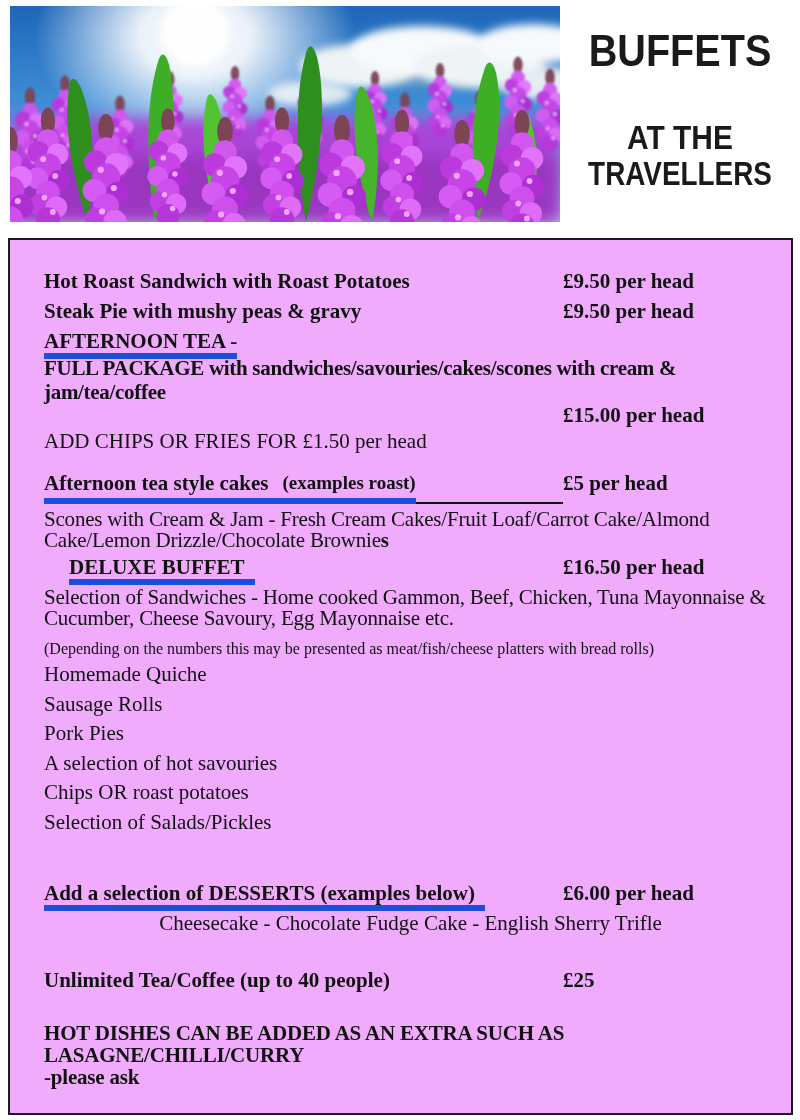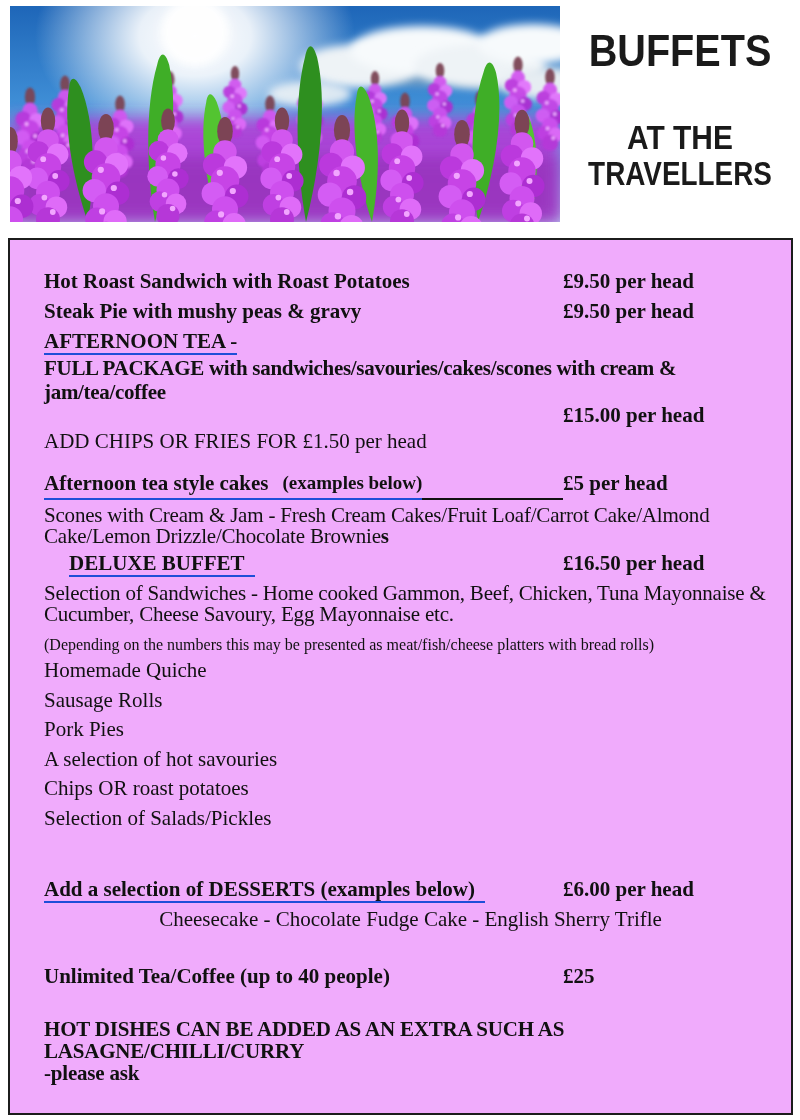--- a/index.html
+++ b/index.html
@@ -36,21 +36,21 @@
     border:2px solid #1c1c1c;background:#f0abfc;
   }
   .menu-content{
     position:absolute;left:0;top:0;right:0;bottom:0;
     padding:26px 14px 0 34px;font-size:21px;
   }
   .row{display:flex;line-height:30px;white-space:nowrap;}
   .row .name{flex:1 1 auto;min-width:0;}
   .row .price{flex:0 0 214px;width:214px;font-weight:bold;}
   .b{font-weight:bold;}
-  .u{border-bottom:2px solid #1d4ed8;}
+  .u{border-bottom:6px solid #1d4ed8;}
   .fp-line{line-height:24px;font-weight:bold;letter-spacing:-0.3px;}
   .fp-price-row{line-height:22px;}
   .cakes-name{display:flex;min-width:0;}
   .cakes-note{font-size:19px;font-weight:bold;padding-left:14px;}
   .fill-rule{flex:1 1 auto;border-bottom:2px solid #111;}
   .para{line-height:21px;white-space:normal;margin-top:5px;letter-spacing:-0.2px;}
   .small-note{font-size:16px;line-height:22px;margin-top:9px;white-space:nowrap;}
   .item-line{line-height:29.6px;white-space:nowrap;}
   .desserts-row{margin-top:40px;}
   .cheesecake{line-height:30px;white-space:nowrap;text-align:center;}
@@ -242,21 +242,21 @@
     </div>
 
 
     <div class="row">
       <div class="name">ADD CHIPS OR FRIES FOR £1.50 per head</div>
     </div>
 
     <div class="row" style="margin-top:12px;">
       <div class="name cakes-name">
         <span class="b u">Afternoon tea style cakes</span>
-          <span class="cakes-note u">(examples below)</span>
+          <span class="cakes-note u">(examples roast)</span>
           <span class="fill-rule"></span>
       </div>
       <div class="price">£5 per head</div>
     </div>
 
     <div class="para"><span>Scones with Cream &amp; Jam - Fresh Cream Cakes/Fruit Loaf/Carrot Cake/Almond Cake/Lemon Drizzle/Chocolate Brownie</span><span class="scones-suffix">s</span></div>
 
     <div class="row deluxe-row">
       <div class="name"><span class="b u pad-r">DELUXE BUFFET</span></div>
       <div class="price">£16.50 per head</div>

